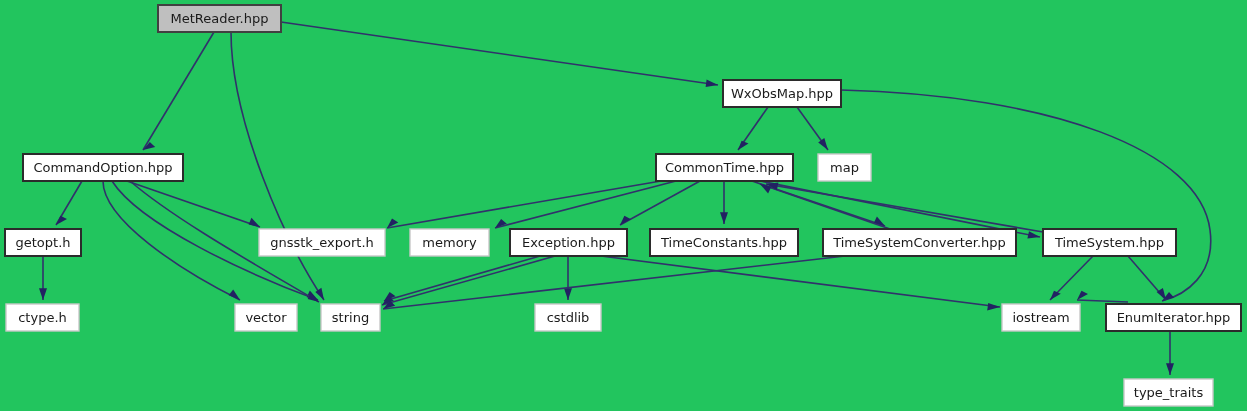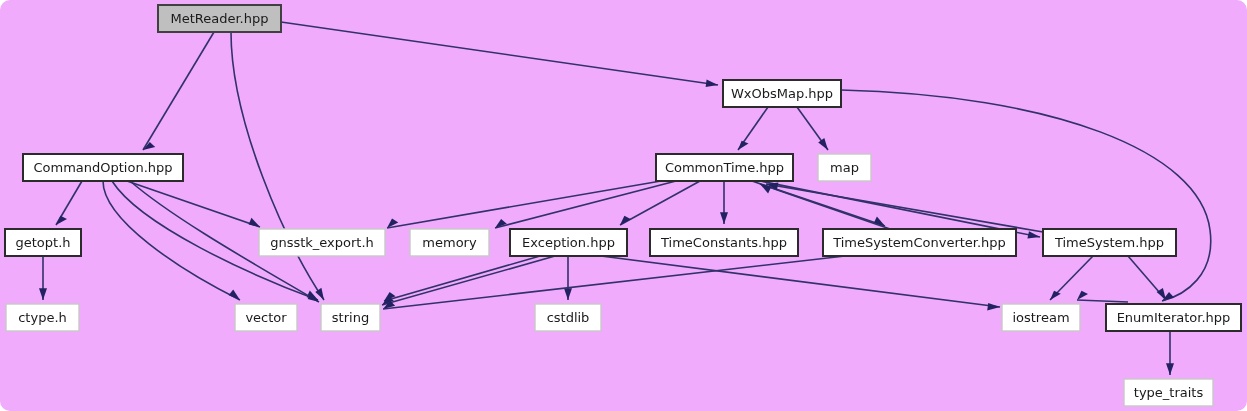--- a/index.html
+++ b/index.html
@@ -8,22 +8,21 @@
     background: #ffffff;
   }
   body {
     font-family: "DejaVu Sans", "Liberation Sans", sans-serif;
   }
   #graph-root {
     position: relative;
     width: 1247px;
     height: 411px;
     overflow: hidden;
-    background: #f0abfc;
-    border-radius: 10px;
+    background: #22c55e;
   }
   svg#dep-graph {
     display: block;
     width: 1247px;
     height: 411px;
   }
   .node-box {
     stroke-linejoin: miter;
   }
   .node-box.style-root {

